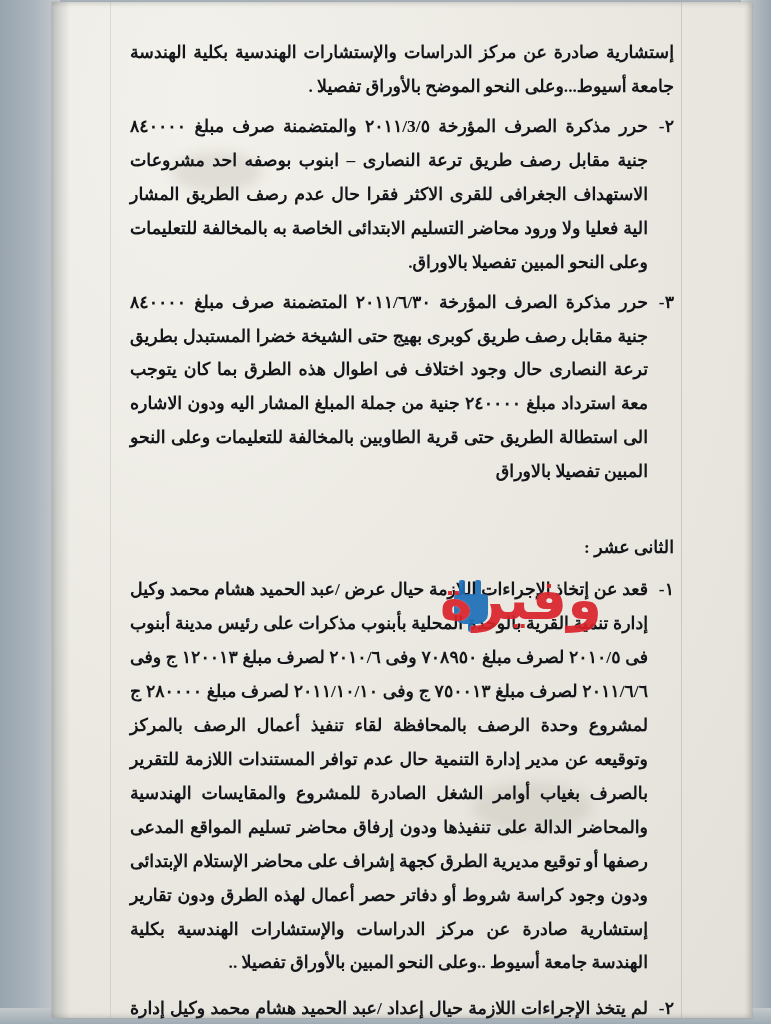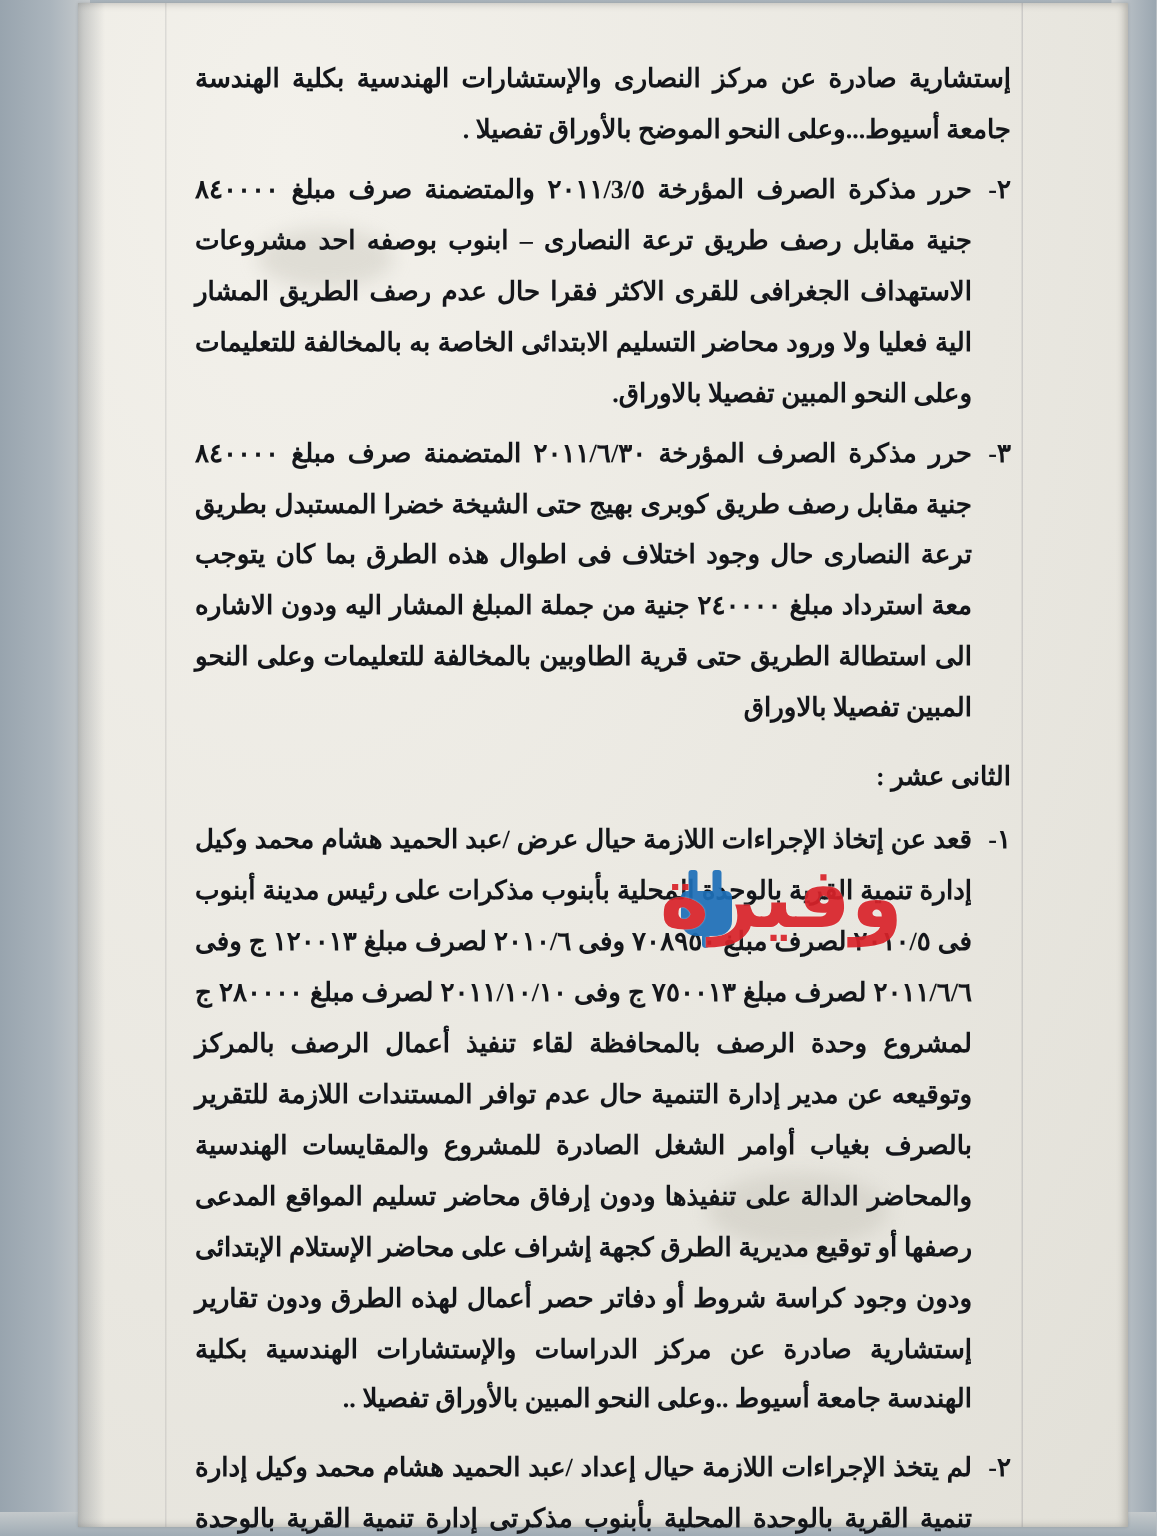--- a/index.html
+++ b/index.html
@@ -100,21 +100,21 @@
     line-height: 1.95;
     font-weight: 700;
     letter-spacing: 0;
   }
   .para {
     margin: 0 0 6px 0;
     text-align: justify;
     text-justify: inter-word;
   }
   .heading {
-    margin: 0 0 8px 0;
+    margin: 30px 0 8px 0;
     font-weight: 700;
   }
   .indent-item {
     margin: 0 0 6px 0;
     padding-right: 26px;
     position: relative;
   }
   .marker {
     position: absolute;
     right: 0;
@@ -197,21 +197,21 @@
 
     <div id="binding-shadow"></div>
     <div id="left-rule"></div>
     <div id="margin-rule"></div>
 
     <div class="blotch" style="left:120px; top:150px; width:90px; height:40px;"></div>
     <div class="blotch" style="left:420px; top:780px; width:120px; height:50px;"></div>
 
     <div id="content">
 
-      <p class="para">إستشارية صادرة عن مركز النصارى والإستشارات الهندسية بكلية الهندسة جامعة أسيوط...وعلى النحو الموضح بالأوراق تفصيلا .</p>
+      <p class="para">إستشارية صادرة عن مركز الدراسات والإستشارات الهندسية بكلية الهندسة جامعة أسيوط...وعلى النحو الموضح بالأوراق تفصيلا .</p>
 
       <div class="indent-item">
         <span class="marker">٢-</span>
         <span>حرر مذكرة الصرف المؤرخة ٢٠١١/3/٥ والمتضمنة صرف مبلغ ٨٤٠٠٠٠ جنية مقابل رصف طريق ترعة النصارى – ابنوب بوصفه احد مشروعات الاستهداف الجغرافى للقرى الاكثر فقرا حال عدم رصف الطريق المشار الية فعليا ولا ورود محاضر التسليم الابتدائى الخاصة به بالمخالفة للتعليمات وعلى النحو المبين تفصيلا بالاوراق.</span>
       </div>
 
       <div class="indent-item">
         <span class="marker">٣-</span>
         <span>حرر مذكرة الصرف المؤرخة ٢٠١١/٦/٣٠ المتضمنة صرف مبلغ ٨٤٠٠٠٠ جنية مقابل رصف طريق كوبرى بهيج حتى الشيخة خضرا المستبدل بطريق ترعة النصارى حال وجود اختلاف فى اطوال هذه الطرق بما كان يتوجب معة استرداد مبلغ ٢٤٠٠٠٠ جنية من جملة المبلغ المشار اليه ودون الاشاره الى استطالة الطريق حتى قرية الطاوبين بالمخالفة للتعليمات وعلى النحو المبين تفصيلا بالاوراق</span>
       </div>

